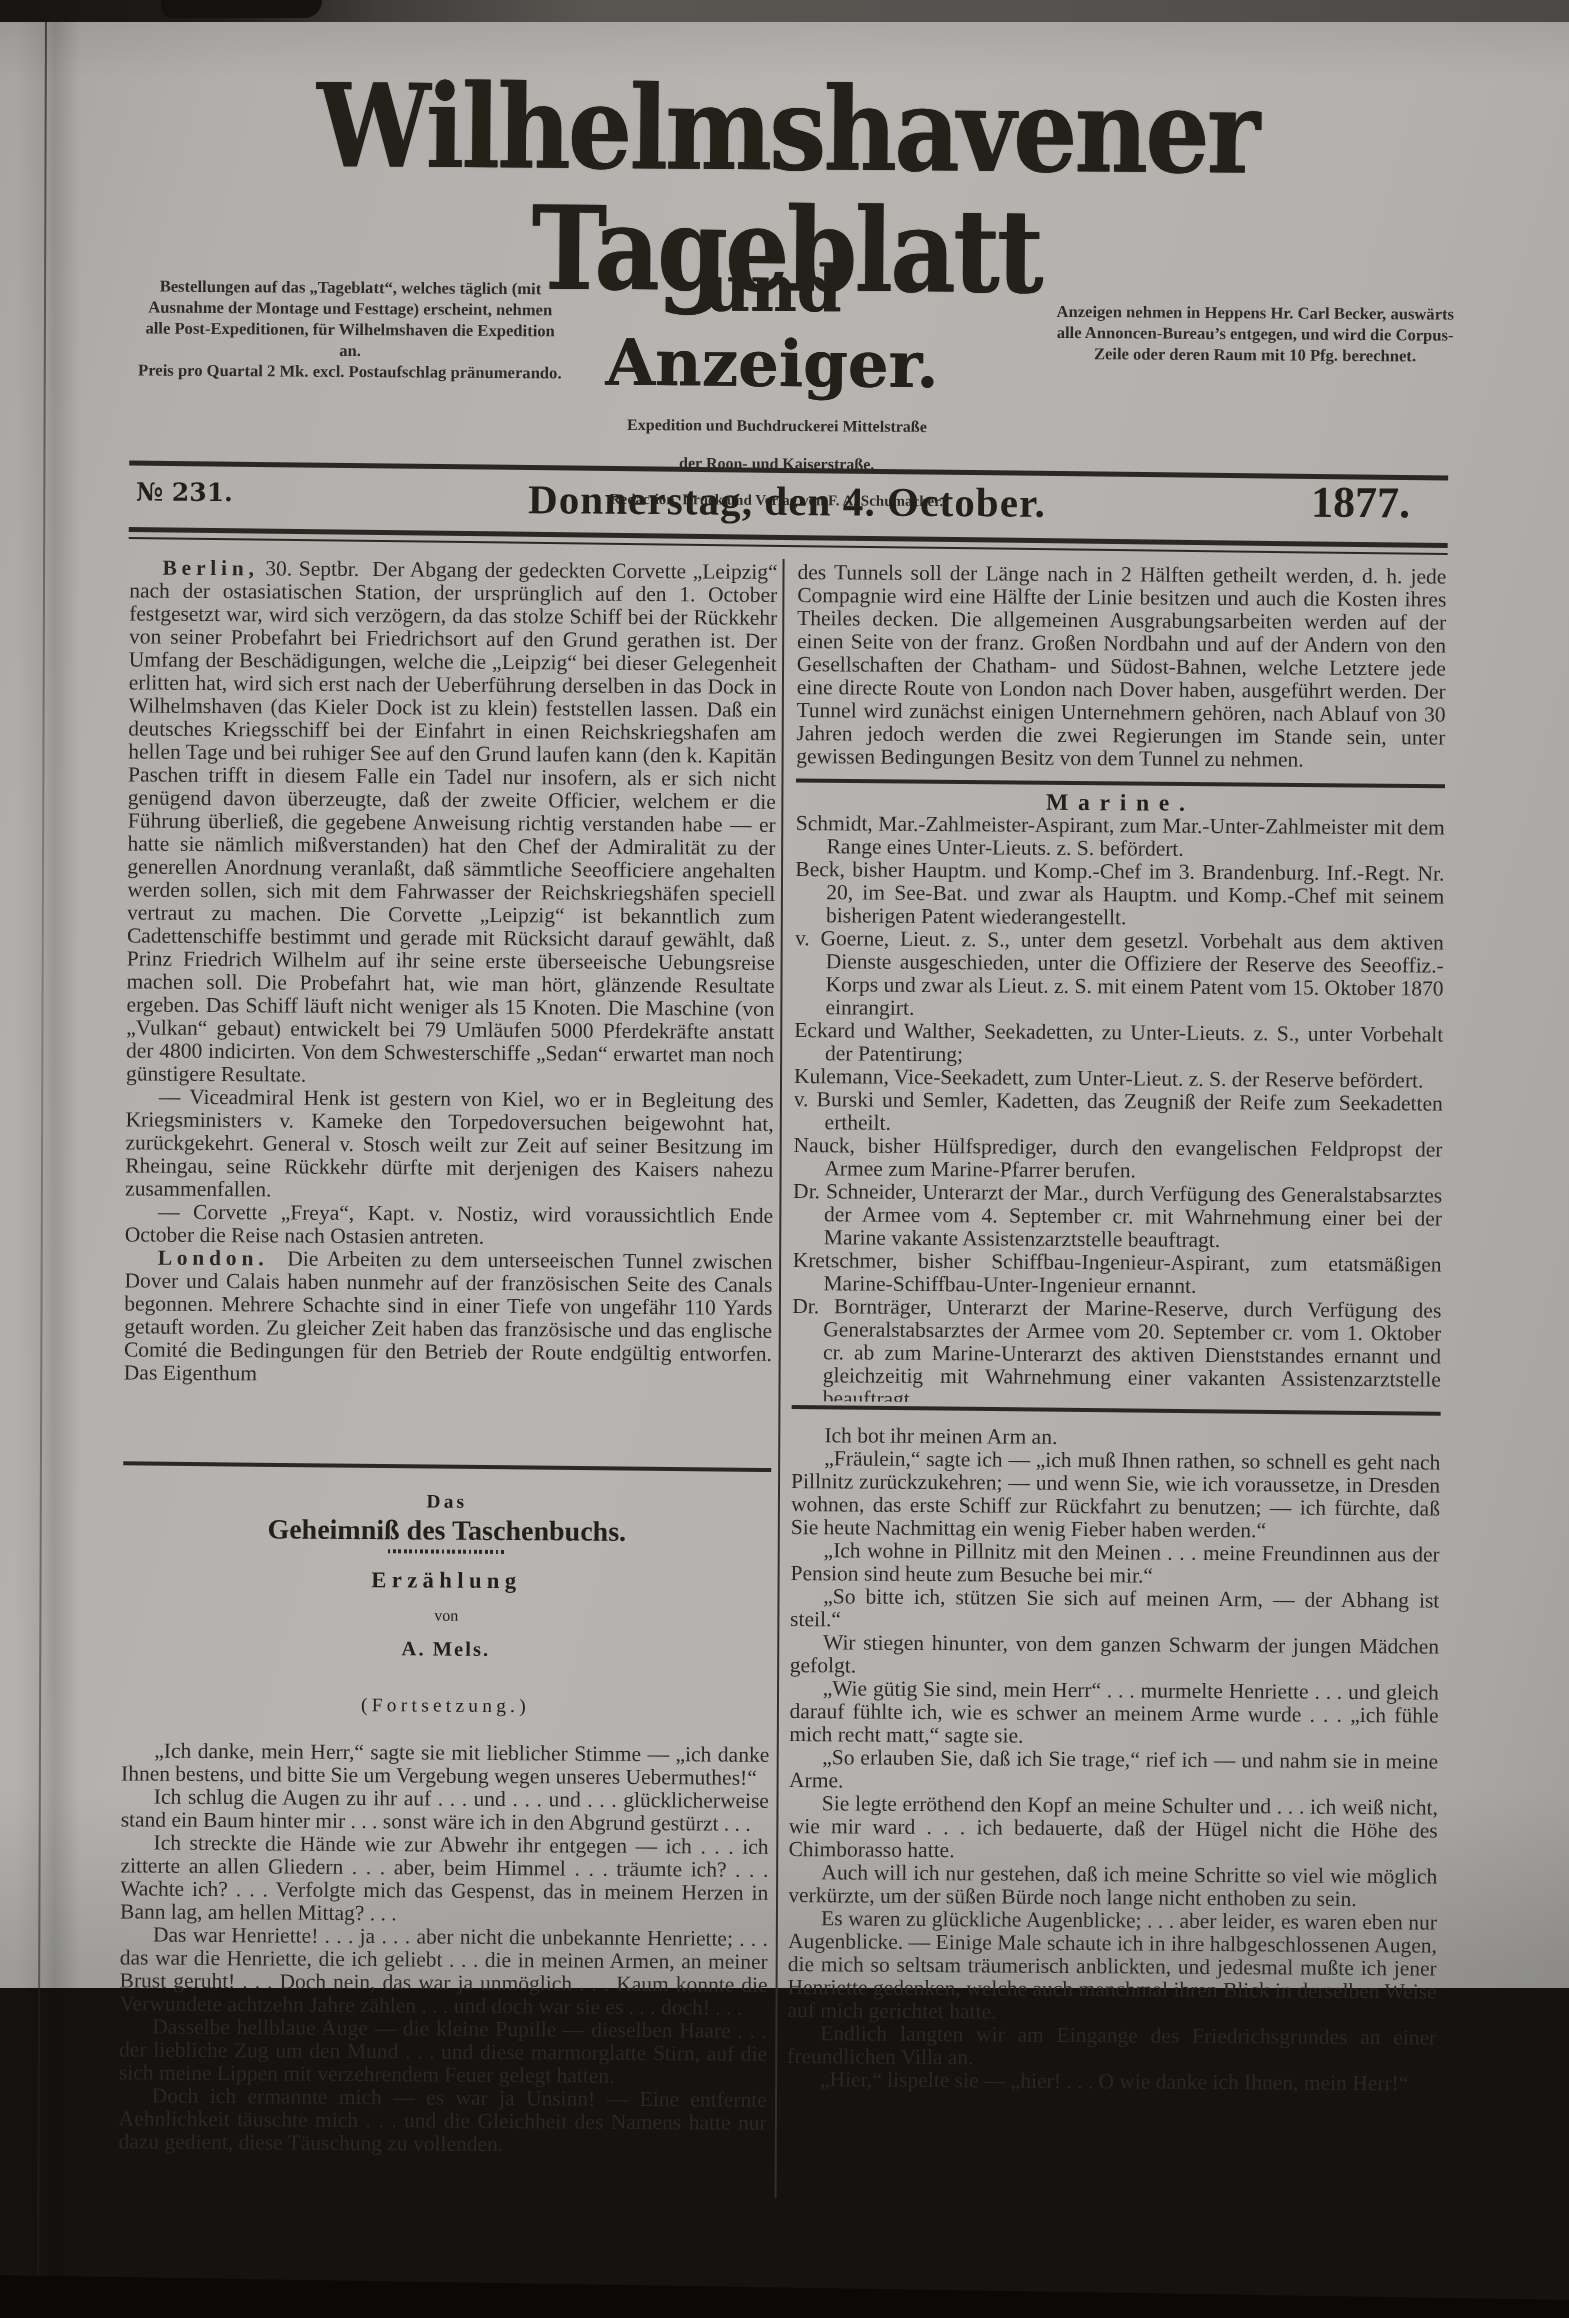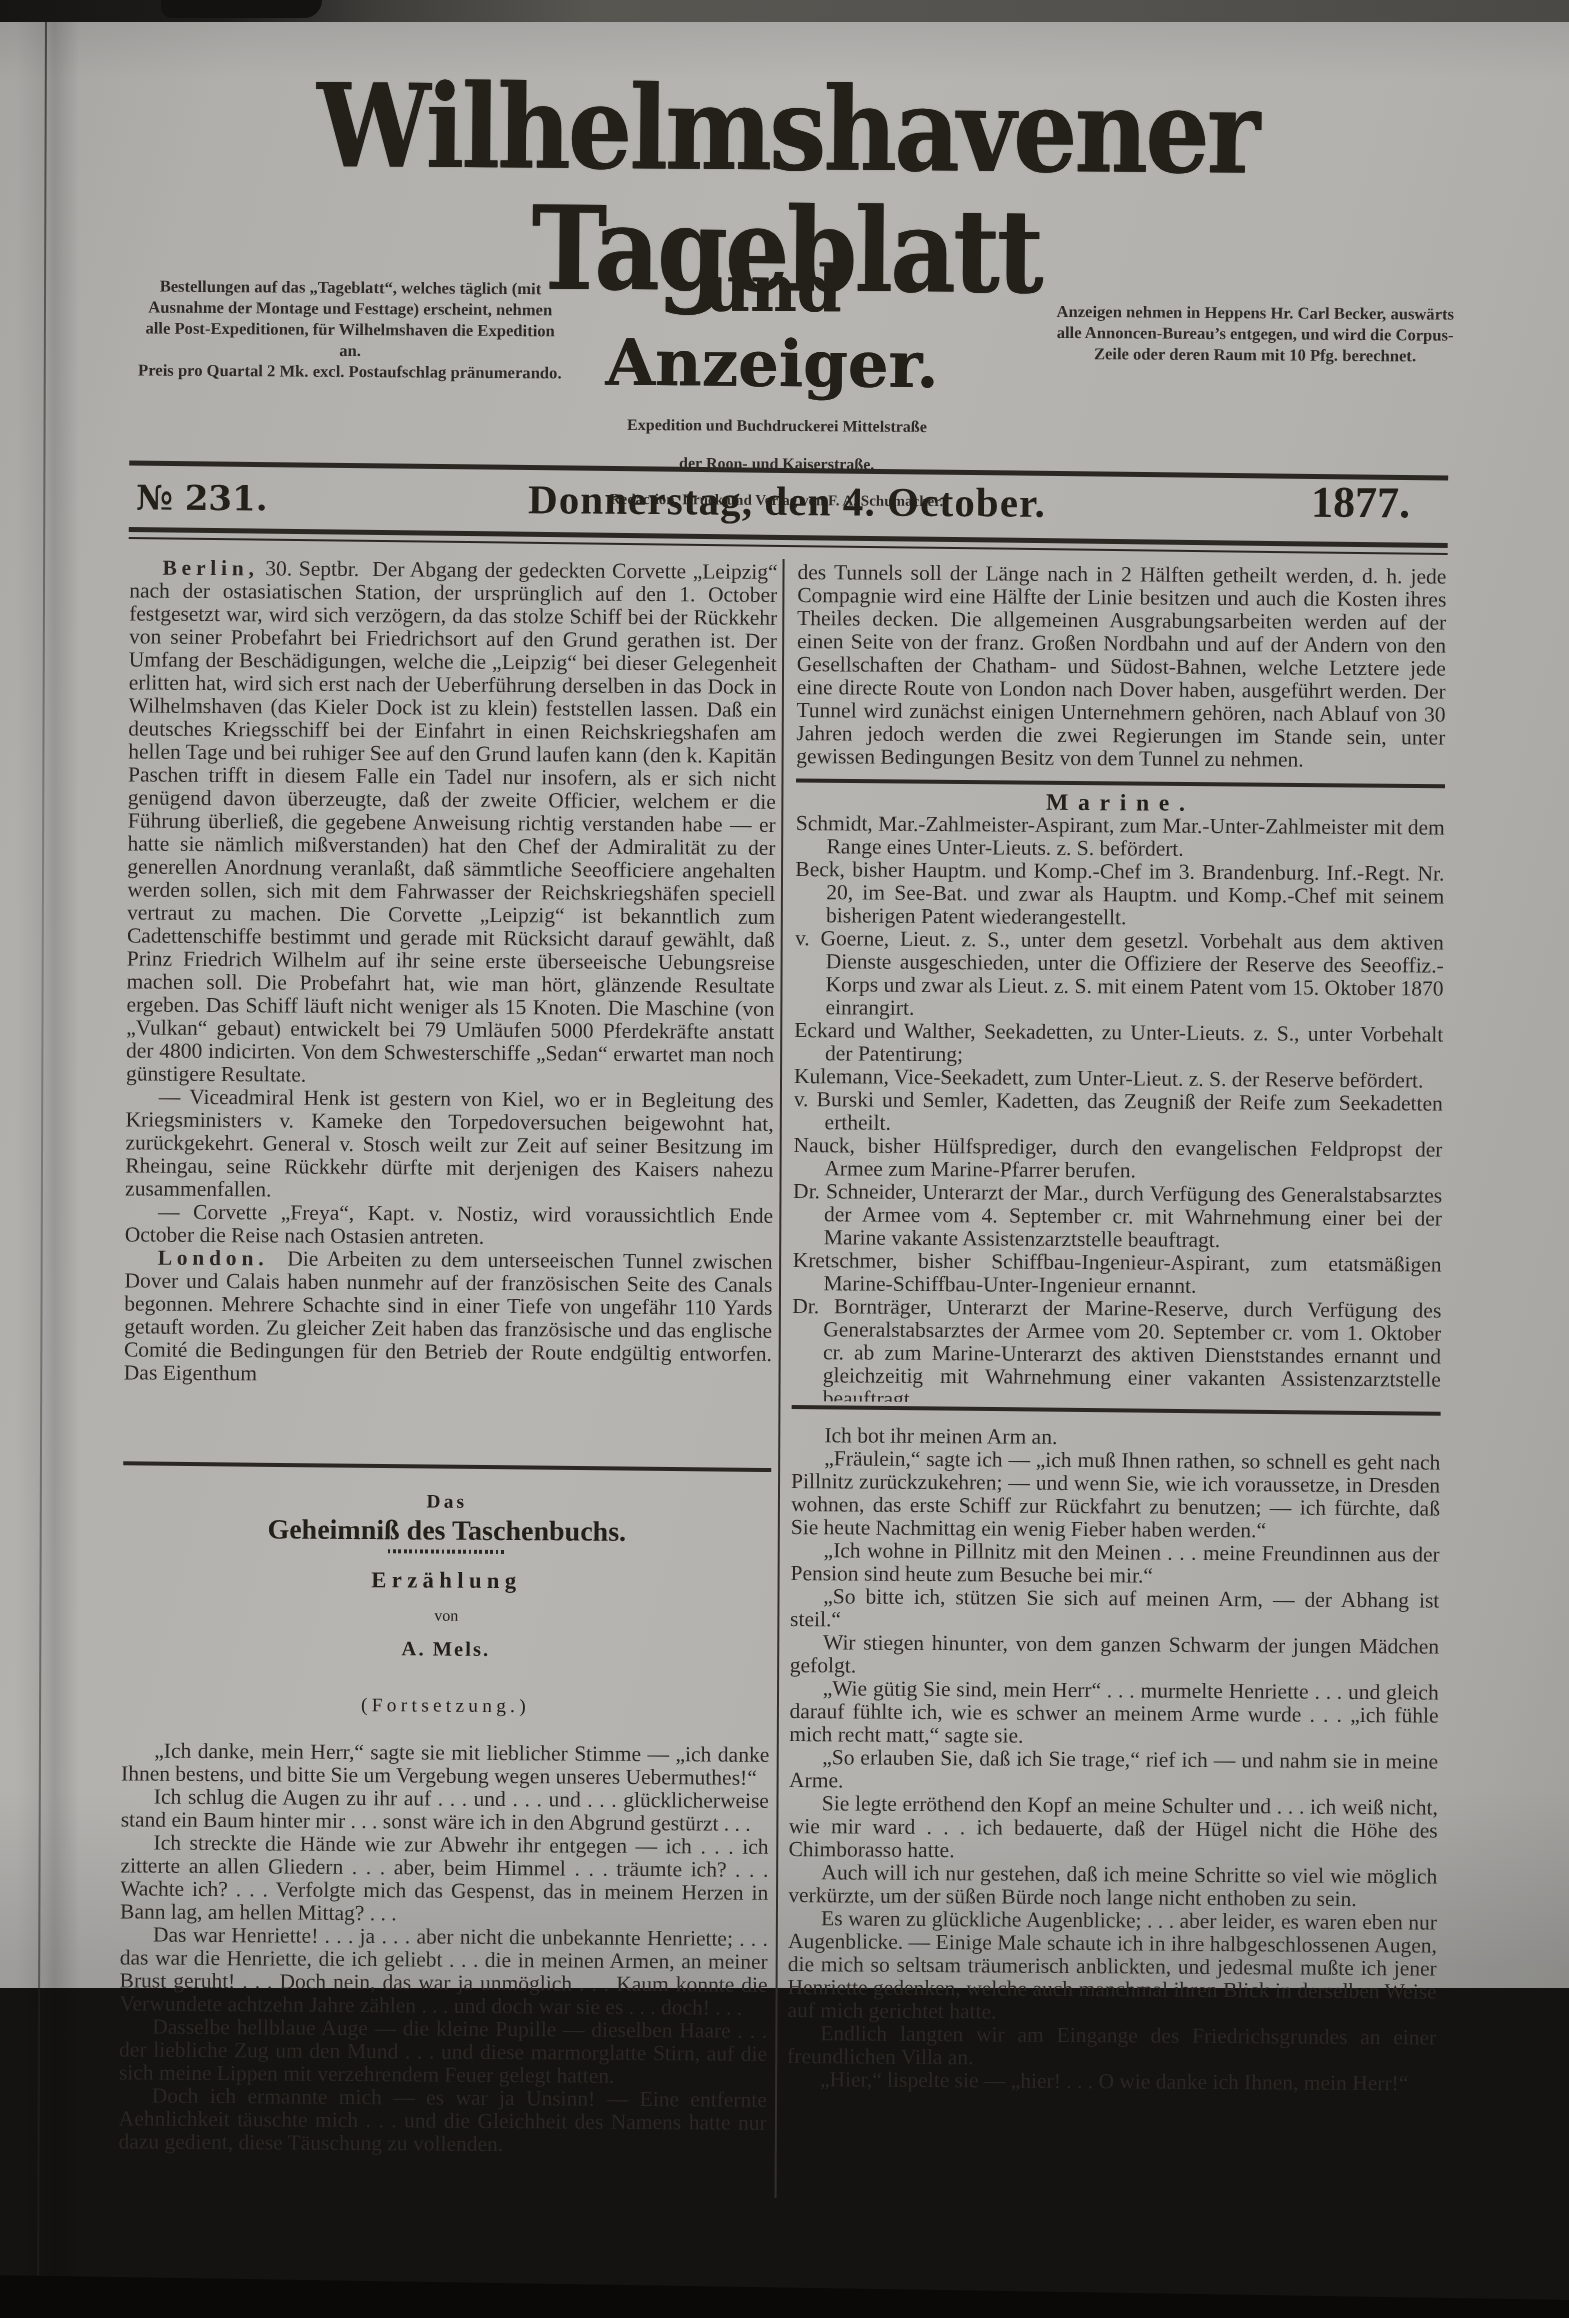--- a/index.html
+++ b/index.html
@@ -30,21 +30,21 @@
   .masthead-sub{
     left:537px;top:251px;width:462px;text-align:center;
     font-family:"DejaVu Serif", serif;font-weight:bold;
     font-size:64px;color:#232019;text-shadow:0.5px 0 0 #232019;
   }
   .notice{font-size:16.6px;line-height:21px;text-align:center;font-weight:bold;color:#2e2b26;}
   .notice p{margin:0;}
   .imprint{font-size:16px;line-height:21.5px;text-align:center;font-weight:bold;color:#2e2b26;}
   .imprint .small{font-size:15px;}
   .rule{background:#2b2823;}
-  .issue-no{font-family:"DejaVu Serif", serif;font-size:34px;font-weight:bold;color:#232019;}
+  .issue-no{font-family:"DejaVu Serif", serif;font-size:25px;font-weight:bold;color:#232019;}
   .date-title{font-size:41px;font-weight:bold;text-align:center;color:#232019;letter-spacing:1.1px;}
   .year{font-size:44px;font-weight:bold;text-align:right;color:#232019;}
   .coltext{font-size:21.5px;line-height:23px;text-align:justify;color:#2b2823;}
   .coltext p{margin:0;}
   p.ind{text-indent:33px;}
   .lead{letter-spacing:4.8px;font-weight:bold;}
   .clip{overflow:hidden;}
   p.hang{text-indent:-31px;padding-left:31px;}
   .marine-head{
     text-align:center;font-weight:bold;font-size:23.6px;letter-spacing:9.7px;

